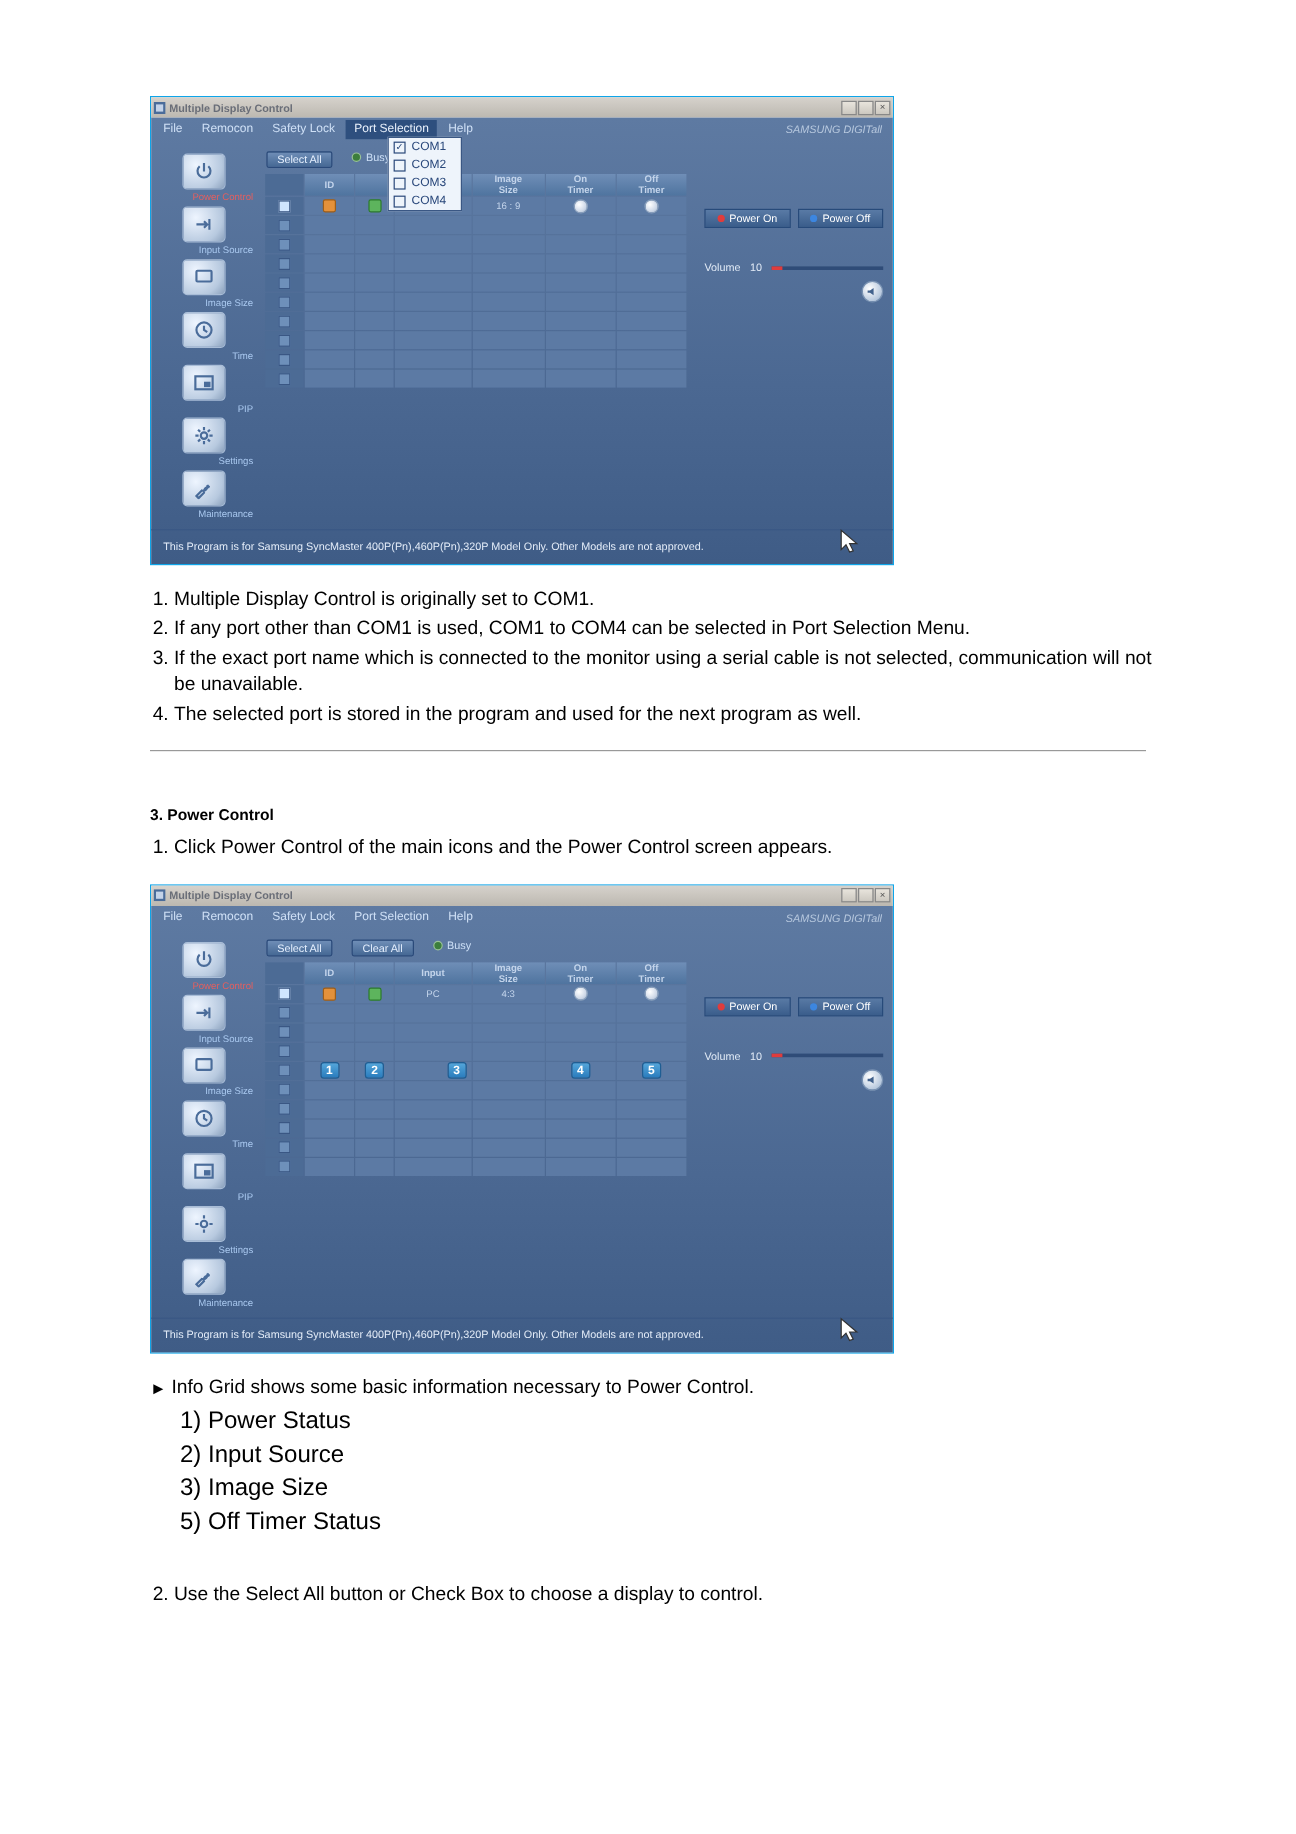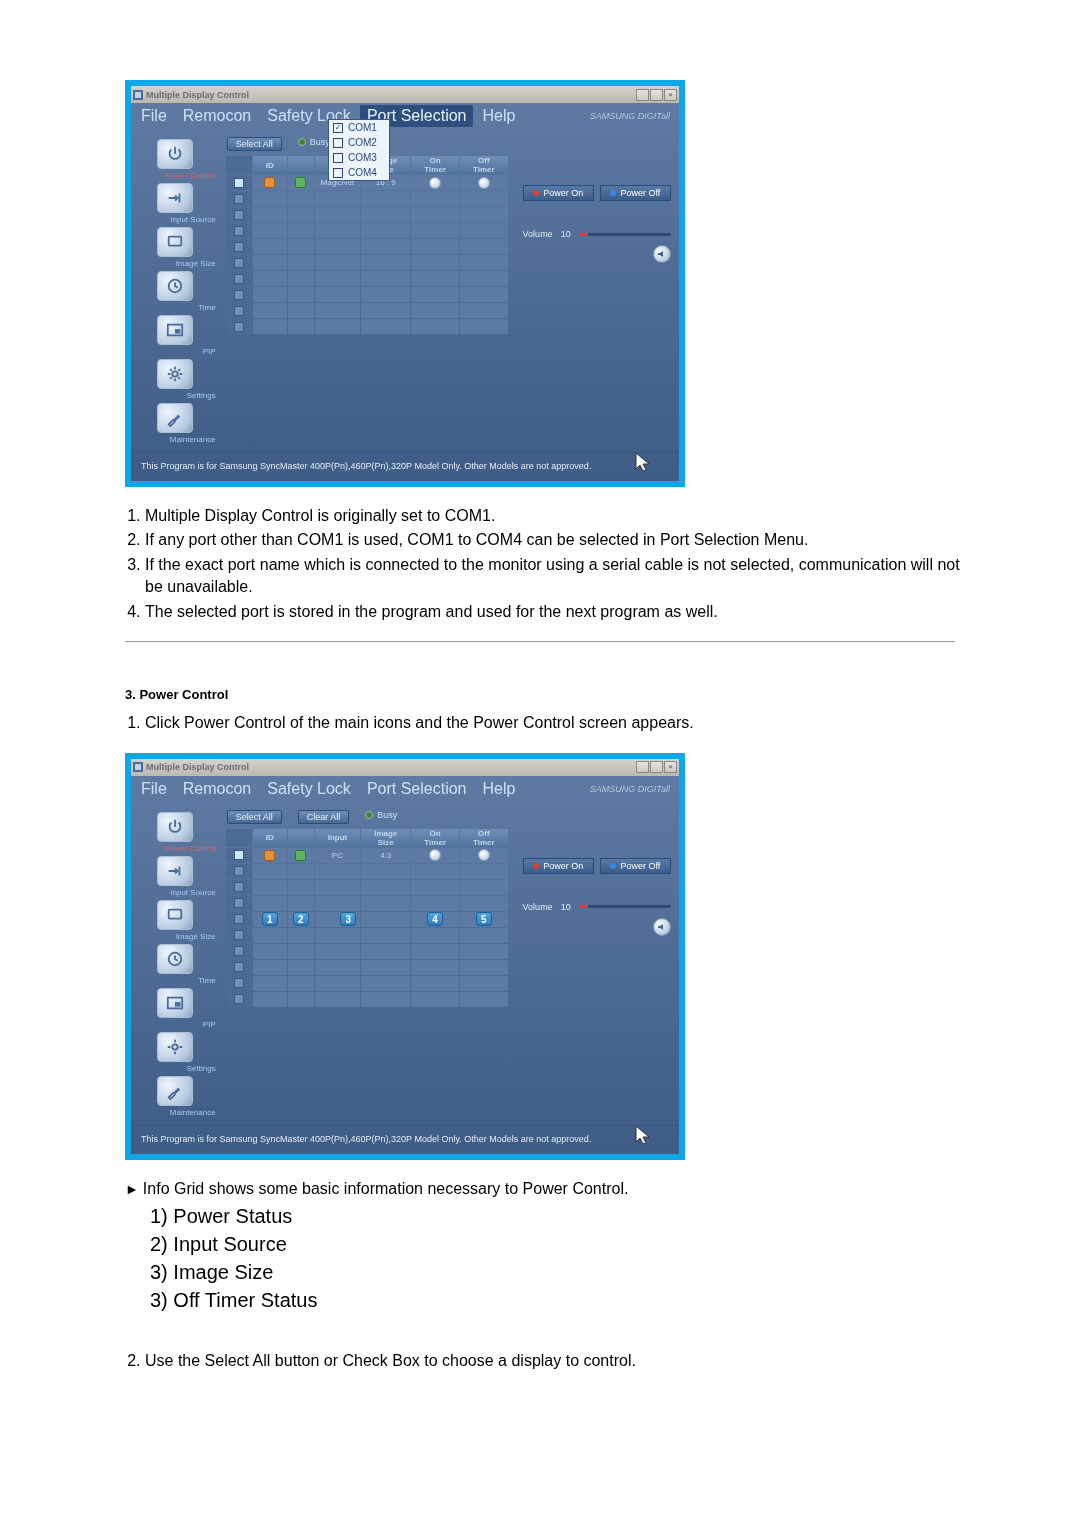--- a/index.html
+++ b/index.html
@@ -8,23 +8,23 @@
     height: 1528px;
     background: #fff;
     font-family: Arial, sans-serif;
     font-size: 16px;
     color: #000;
     padding: 80px 100px 40px 100px;
   }
 
   
   .app {
-    width: 560px;
+    width: 620px;
     margin: 0 25px 18px 25px;
-    border: 6px solid #0ea5e9;
+    border: 1px solid #0ea5e9;
     font-size: 10px;
     color: #d8e3f2;
   }
   .app-titlebar {
     display: flex;
     align-items: center;
     justify-content: space-between;
     height: 17px;
     background: linear-gradient(#d6d2cc, #bcb8b0);
     padding: 0 2px;
@@ -47,21 +47,21 @@
   }
   .menubar {
     display: flex; gap: 2px;
     padding: 2px 3px 0 3px;
     min-height: 18px;
     position: relative;
   }
   .mitem {
     padding: 2px 7px;
     color: #cfe0f6;
-    font-size: 16px;
+    font-size: 10px;
     cursor: default;
   }
   .mitem.sel { background: #2e4f7e; color: #e9f1fc; }
   .brand {
     margin-left: auto;
     align-self: center;
     font-style: italic;
     font-size: 9px;
     color: #b7c8de;
     padding-right: 6px;
@@ -825,18 +825,18 @@
 
 <div class="doc">
   <div class="bullet-line">
     <span class="tri">►</span>
     <span>Info Grid shows some basic information necessary to Power Control.</span>
   </div>
   <div class="sublist">
     <div>1) Power Status</div>
     <div>2) Input Source</div>
     <div>3) Image Size</div>
-    <div>3) Off Timer Status</div>
+    <div>5) Off Timer Status</div>
   </div>
   <ol start="2" style="margin-top:36px">
     <li>Use the Select All button or Check Box to choose a display to control.</li>
   </ol>
 </div>
 
 </body></html>

